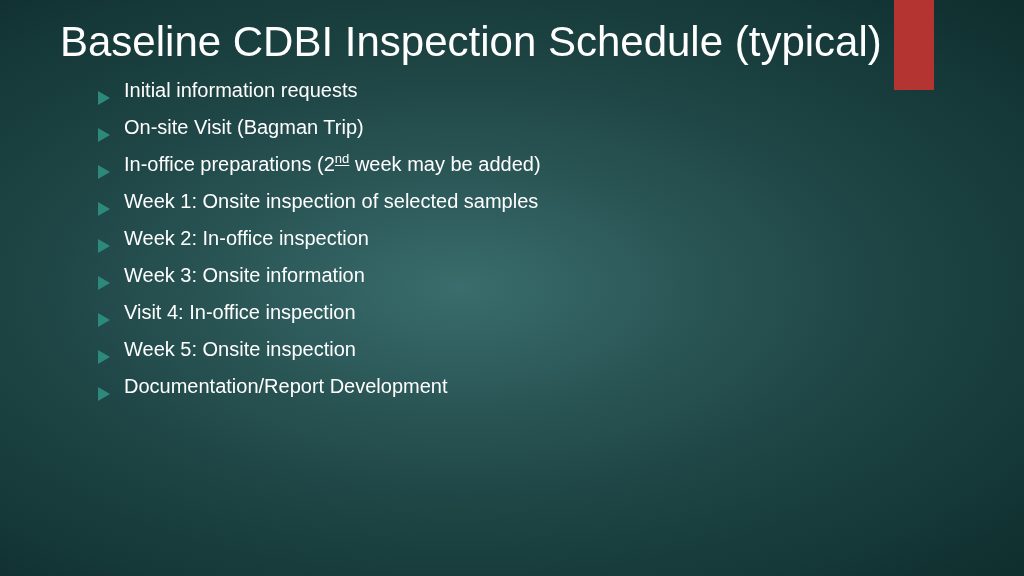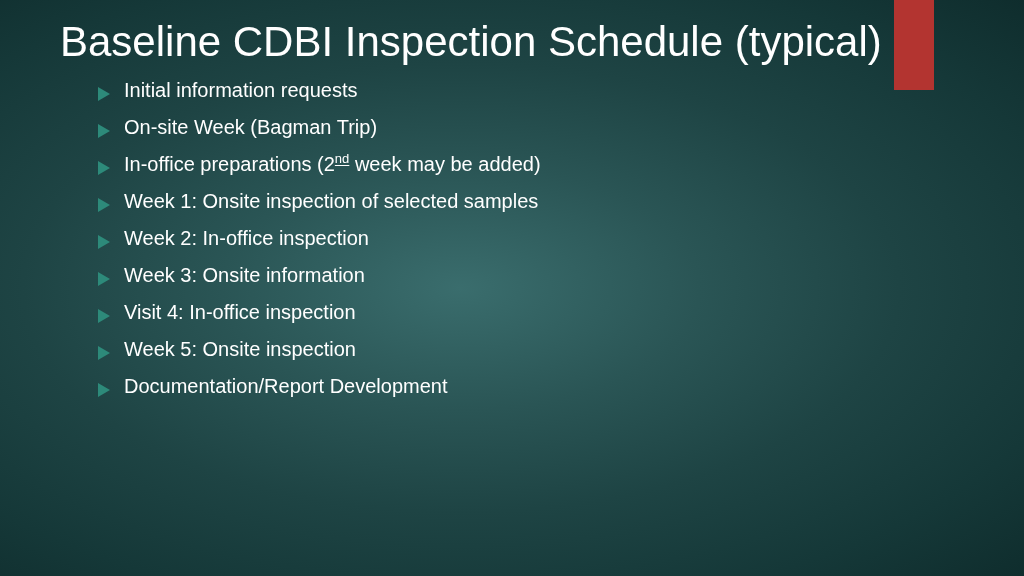--- a/index.html
+++ b/index.html
@@ -29,21 +29,21 @@
       color: #ffffff;
       line-height: 1.15;
       margin-bottom: 10px;
     }
     .bullet-list {
       list-style: none;
       padding-left: 38px;
     }
     .bullet-item {
       display: flex;
-      align-items: center;
+      align-items: flex-end;
       margin-bottom: 8px;
       font-size: 20px;
       font-weight: 300;
       line-height: 1.45;
     }
     .bullet-marker {
       flex-shrink: 0;
       margin-right: 14px;
       margin-top: 7px;
     }
@@ -73,21 +73,21 @@
           </svg>
         </span>
         <span class="bullet-text"><span>Initial information requests</span></span>
       </li>
       <li class="bullet-item">
         <span class="bullet-marker">
           <svg width="12" height="14" viewBox="0 0 12 14">
             <path d="M0 0 L12 7 L0 14 Z" fill="#2d8a7a"></path>
           </svg>
         </span>
-        <span class="bullet-text"><span>On-site Week (Bagman Trip)</span></span>
+        <span class="bullet-text"><span>On-site Visit (Bagman Trip)</span></span>
       </li>
       <li class="bullet-item">
         <span class="bullet-marker">
           <svg width="12" height="14" viewBox="0 0 12 14">
             <path d="M0 0 L12 7 L0 14 Z" fill="#2d8a7a"></path>
           </svg>
         </span>
         <span class="bullet-text"><span>In-office preparations (2</span><span class="sup">nd</span><span> week may be added)</span></span>
       </li>
       <li class="bullet-item">

